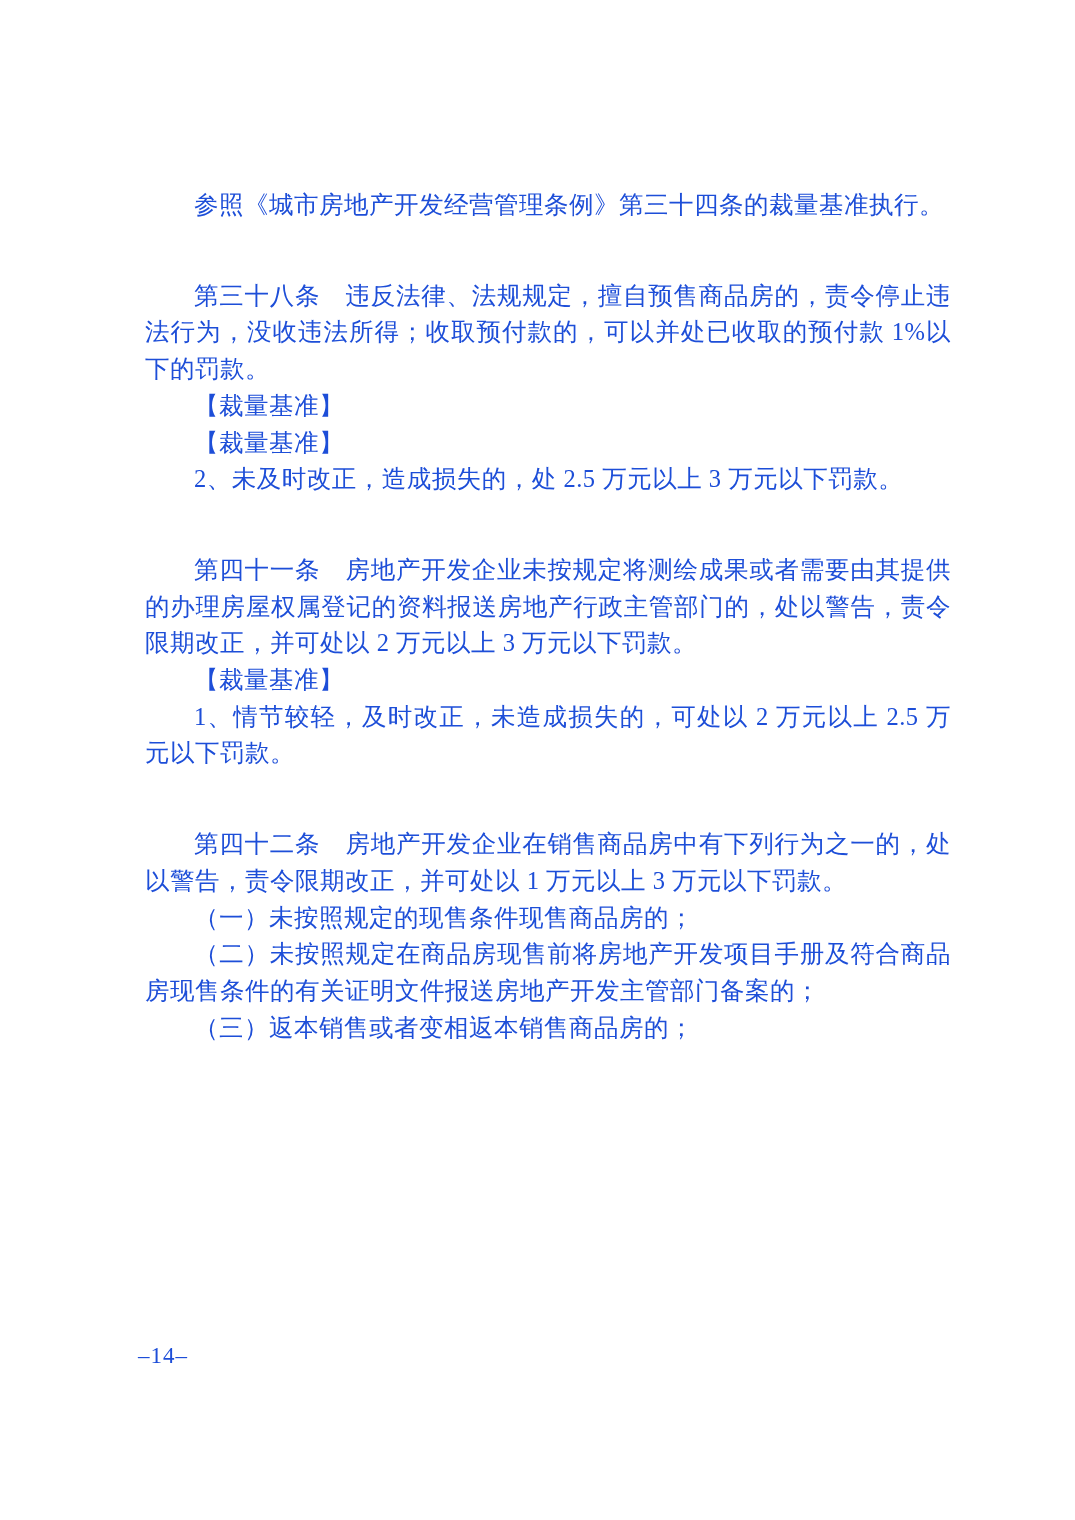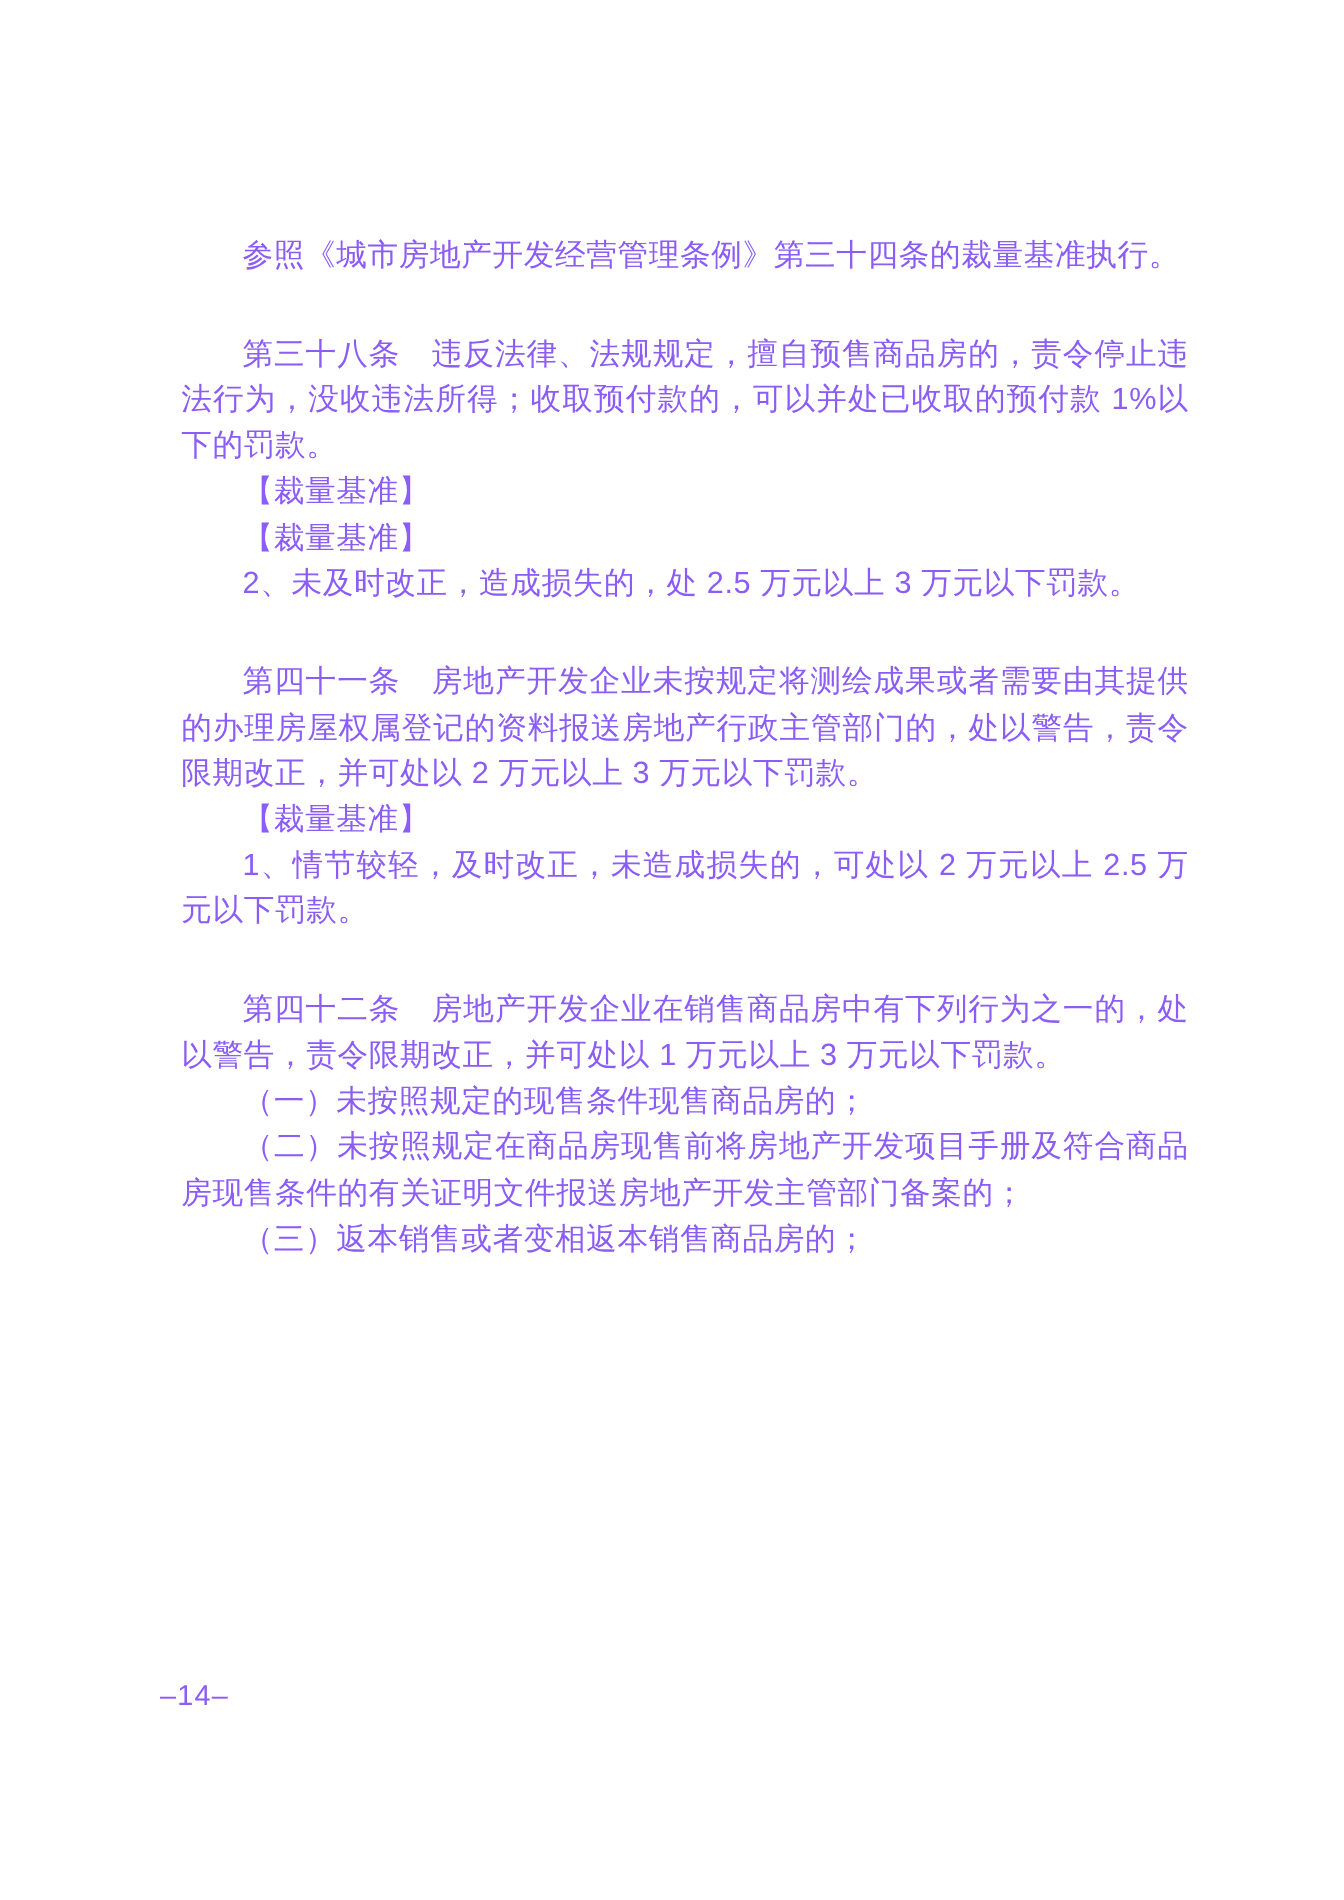--- a/index.html
+++ b/index.html
@@ -6,44 +6,44 @@
     margin: 0;
     padding: 0;
     background: #e8e8e8;
   }
   .page {
     position: relative;
     width: 1075px;
     height: 1520px;
     margin: 0 auto;
     background: #ffffff;
-    color: #8b5cf6;
-    font-family: Liberation Sans, sans-serif;
+    color: #1d4ed8;
+    font-family: Liberation Serif, serif;
     overflow: hidden;
   }
   .content {
     position: absolute;
     top: 187px;
     left: 145px;
     width: 806px;
   }
   .para {
     margin: 0;
     font-size: 24.5px;
     line-height: 36.7px;
     text-align: justify;
     text-indent: 2em;
     letter-spacing: 0.5px;
   }
   .para.gap {
-    margin-top: 42px;
+    margin-top: 54px;
   }
   .footer {
     position: absolute;
-    left: 128px;
+    left: 138px;
     top: 1341px;
     font-size: 23px;
     line-height: 30px;
     letter-spacing: 1px;
   }
 </style>
 </head>
 <body>
 
 <div class="page">

